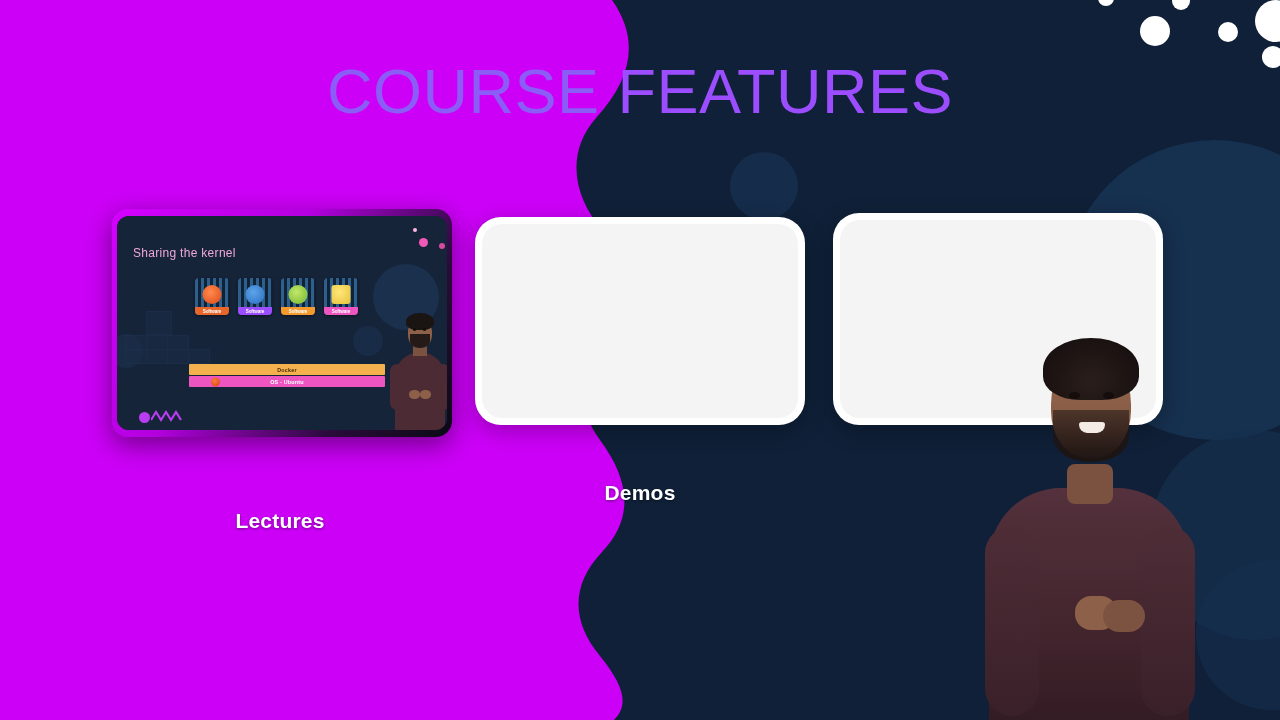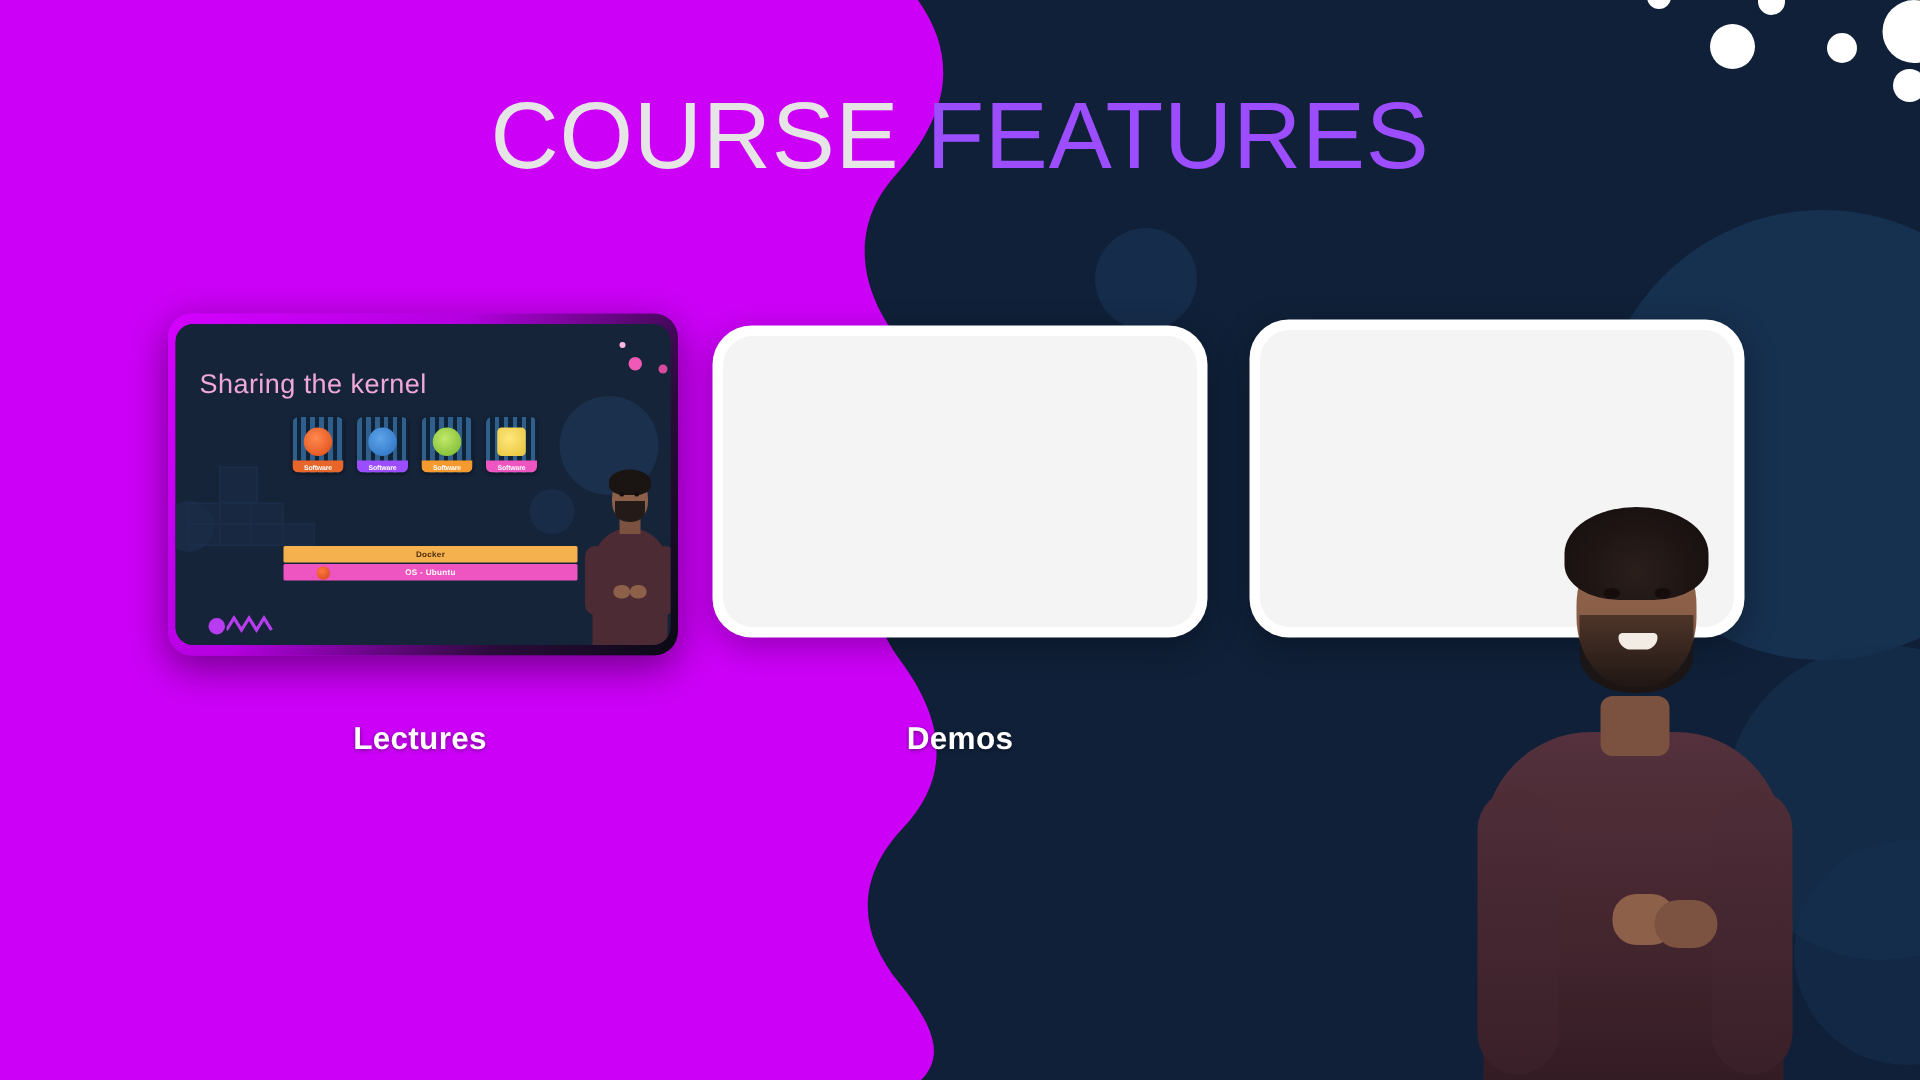--- a/index.html
+++ b/index.html
@@ -19,21 +19,21 @@
   .dot{position:absolute;border-radius:50%;}
   .soft{background:#16304f;}
   .white-dot{background:#ffffff;}
 
   
   .title{
     position:absolute;left:0;top:57px;width:1280px;text-align:center;
     font-size:63px;font-weight:400;letter-spacing:0.5px;
     white-space:nowrap;line-height:1.1;
   }
-  .title .w1{color:#e5e5e5;text-align:center;}
+  .title .w1{color:#8b5cf6;text-align:center;}
   .title .w2{color:#9b4dff;}
 
   
   .card{
     position:absolute;border-radius:26px;background:#ffffff;
     box-shadow:0 6px 22px rgba(0,0,0,.28);
   }
   .card-inner{
     position:absolute;inset:7px;border-radius:20px;background:#f4f4f4;
   }
@@ -51,21 +51,21 @@
     padding:5px;box-sizing:border-box;
     box-shadow:0 8px 26px rgba(0,0,0,.45);
   }
   #thumb-screen{
     position:absolute;left:5px;top:7px;width:330px;height:214px;
     border-radius:12px;overflow:hidden;background:#16243a;
   }
   .thumb-bgfill{position:absolute;inset:0;background:#16243a;}
   .thumb-title{
     position:absolute;left:16px;top:30px;color:#f0a8d8;
-    font-size:18px;font-weight:400;letter-spacing:.3px;
+    font-size:12px;font-weight:400;letter-spacing:.3px;
   }
   .thumb-grid{position:absolute;left:8px;top:105px;opacity:.55;}
   .thumb-grid span{
     position:absolute;display:block;border:1px solid #1e3454;background:#1a2c46;
   }
   .thumb-dot{position:absolute;border-radius:50%;}
   .thumb-blob{position:absolute;border-radius:50%;background:#1b3250;opacity:.85;}
 
   .sw-row{position:absolute;left:78px;top:62px;display:flex;gap:9px;}
   .sw-box{
@@ -221,21 +221,21 @@
         <div class="p-head" style="left:19px;top:10px;width:24px;height:30px;"></div>
         <div class="p-hair" style="left:17px;top:5px;width:28px;height:17px;"></div>
         <div class="p-beard" style="left:21px;top:26px;width:20px;height:14px;"></div>
         <div class="p-eye" style="left:24px;top:20px;width:3px;height:2.5px;"></div>
         <div class="p-eye" style="left:34px;top:20px;width:3px;height:2.5px;"></div>
         <div class="p-hand" style="left:20px;top:82px;width:11px;height:9px;"></div>
         <div class="p-hand" style="left:31px;top:82px;width:11px;height:9px;"></div>
       </div>
     </div>
   </div>
-  <div class="card-label" style="left:160px;top:481px;width:240px;">Lectures</div>
+  <div class="card-label" style="left:160px;top:509px;width:240px;">Lectures</div>
 
   <div class="card" style="left:475px;top:217px;width:330px;height:208px;">
     <div class="card-inner"></div>
   </div>
   <div class="card-label" style="left:520px;top:481px;width:240px;">Demos</div>
 
   <div class="card" style="left:833px;top:213px;width:330px;height:212px;">
     <div class="card-inner"></div>
   </div>
 

